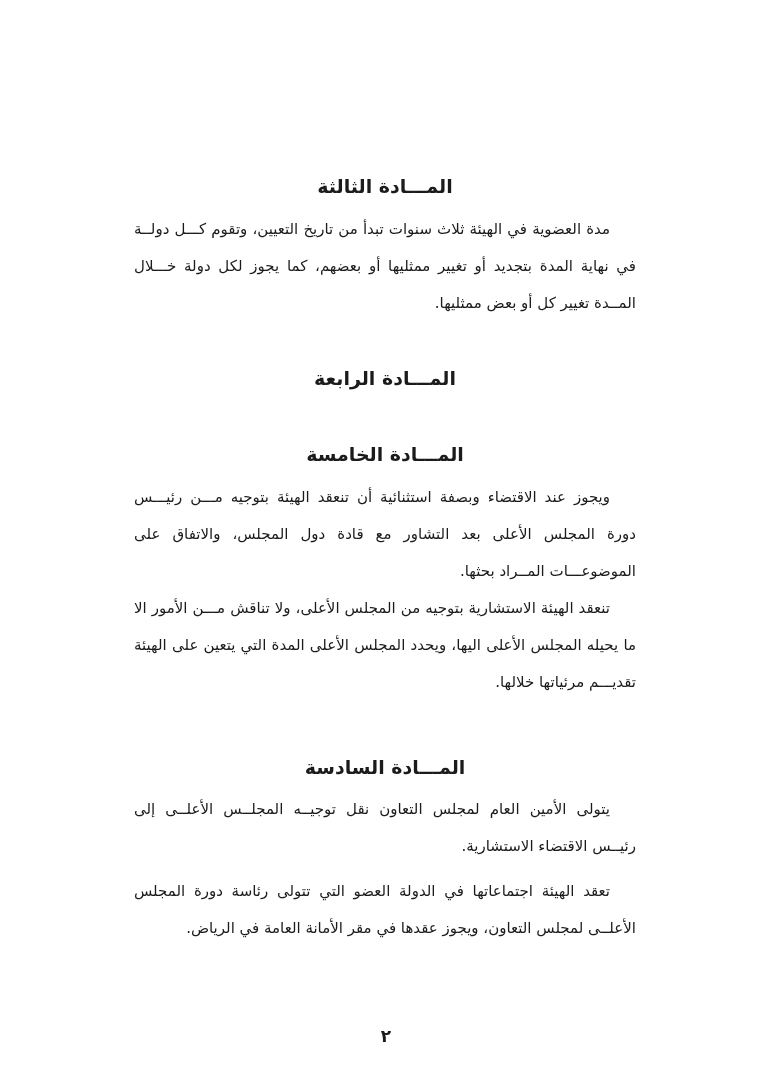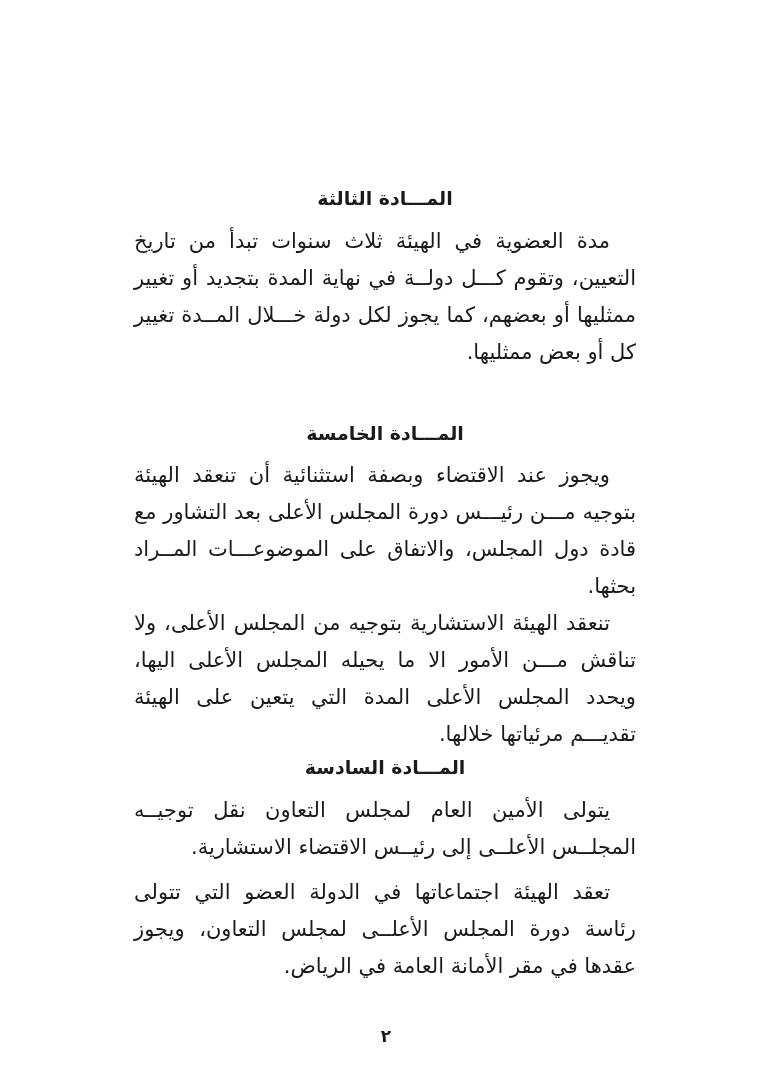--- a/index.html
+++ b/index.html
@@ -15,45 +15,45 @@
     overflow: hidden;
   }
   .page {
     position: relative;
     width: 772px;
     height: 1088px;
     background: #ffffff;
   }
   .content {
     position: absolute;
-    top: 184px;
+    top: 172px;
     right: 136px;
     width: 502px;
     direction: rtl;
   }
   .article-title {
     font-size: 19px;
     font-weight: bold;
     text-align: center;
     margin: 0 0 10px 0;
     line-height: 1.5;
     letter-spacing: 0;
   }
   .para {
-    font-size: 21px;
+    font-size: 15px;
     line-height: 37px;
     text-align: justify;
     text-justify: inter-word;
     margin: 0;
     text-indent: 26px;
   }
   .article { margin: 0; }
   .article.a4 { margin-top: 42px; }
   .article.a5 { margin-top: 48px; }
-  .article.a6 { }
+  .article.a6 { margin-top: 52px; }
   .article.a7 { margin-top: 8px; }
   .article.a7 .article-title { margin-bottom: 16px; }
   .page-number {
     position: absolute;
     bottom: 42px;
     left: 0;
     width: 100%;
     text-align: center;
     font-size: 17px;
     font-weight: bold;
@@ -65,20 +65,21 @@
 
 <div class="page">
   <div class="content">
 
     <section class="article a3">
       <h2 class="article-title">المـــادة الثالثة</h2>
       <p class="para">مدة العضوية في الهيئة ثلاث سنوات تبدأ من تاريخ التعيين، وتقوم كـــل دولــة في نهاية المدة بتجديد أو تغيير ممثليها أو بعضهم، كما يجوز لكل دولة خـــلال المــدة تغيير كل أو بعض ممثليها.</p>
     </section>
 
     <section class="article a4">
+      <h2 class="article-title">المـــادة الرابعة</h2>
     </section>
 
     <section class="article a5">
       <h2 class="article-title">المـــادة الخامسة</h2>
       <p class="para">ويجوز عند الاقتضاء وبصفة استثنائية أن تنعقد الهيئة بتوجيه مـــن رئيـــس دورة المجلس الأعلى بعد التشاور مع قادة دول المجلس، والاتفاق على الموضوعـــات المــراد بحثها.</p>
       <p class="para">تنعقد الهيئة الاستشارية بتوجيه من المجلس الأعلى، ولا تناقش مـــن الأمور الا ما يحيله المجلس الأعلى اليها، ويحدد المجلس الأعلى المدة التي يتعين على الهيئة تقديـــم مرئياتها خلالها.</p>
     </section>
 
     <section class="article a6">
       <h2 class="article-title">المـــادة السادسة</h2>

